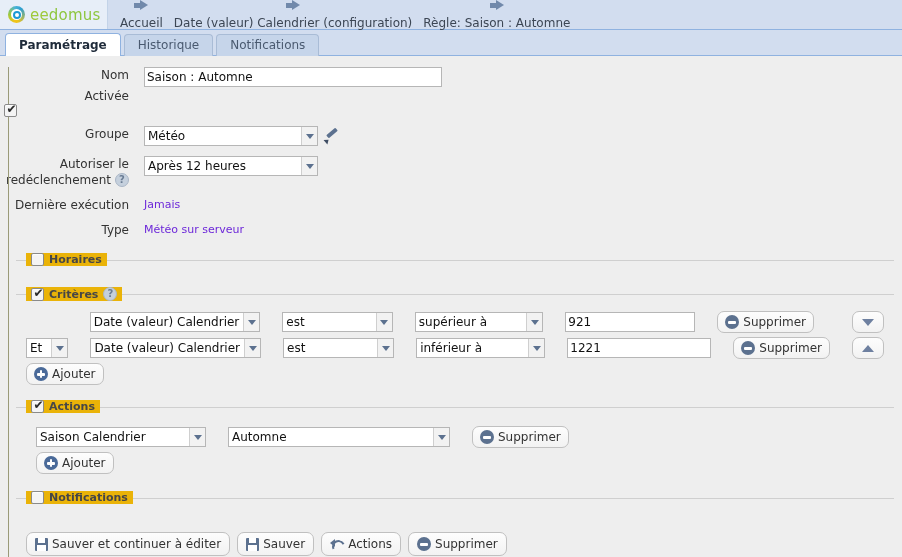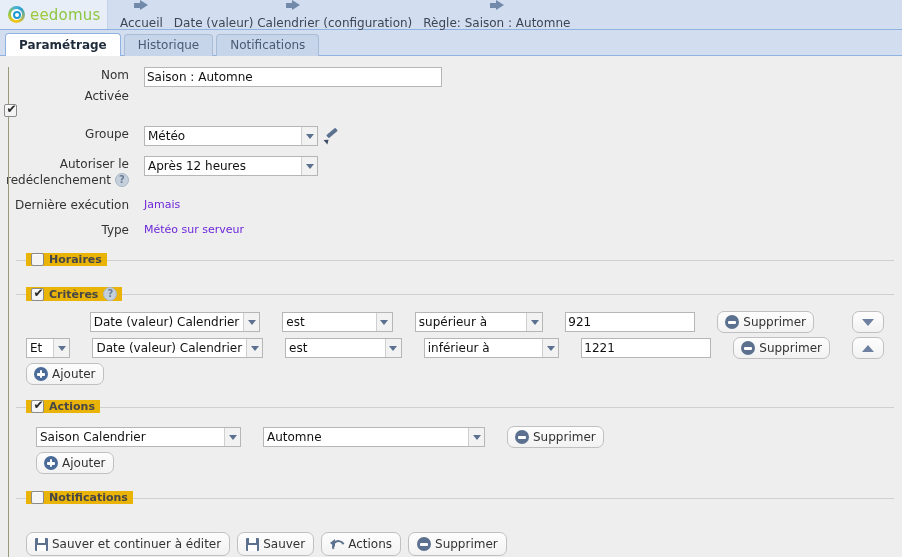--- a/index.html
+++ b/index.html
@@ -394,21 +394,21 @@
           <span class="sel-btn"></span>
         </span>
         <span class="sel" style="width:148px;">
           <span class="sel-txt">est</span>
           <span class="sel-btn"></span>
         </span>
         <span class="sel" style="width:172px;">
           <span class="sel-txt">inférieur à</span>
           <span class="sel-btn"></span>
         </span>
-        <input class="txt" style="width: 130px;" value="1221">
+        <input class="txt" style="width: 144px;" value="1221">
         <span class="btn">
           <span class="ic-minus"></span>
           <span>Supprimer</span>
         </span>
         <span class="btn arrow">
           <span class="tri-up"></span>
         </span>
       </div>
 
       <div style="margin-top:4px;">
@@ -421,21 +421,21 @@
   </div>
 
   <div class="section plain" style="margin-top:14px;">
     <div class="sec-head">
       <span class="cb on"></span>
       <span>Actions</span>
     </div>
 
     <div class="sec-body" style="padding-top:18px;">
       <div class="crit-row" style="margin-left:10px;">
-        <span class="sel" style="width:205px;">
+        <span class="sel" style="width:170px;">
           <span class="sel-txt">Saison Calendrier</span>
           <span class="sel-btn"></span>
         </span>
         <span class="sel" style="width:222px;">
           <span class="sel-txt">Automne</span>
           <span class="sel-btn"></span>
         </span>
         <span class="btn">
           <span class="ic-minus"></span>
           <span>Supprimer</span>

